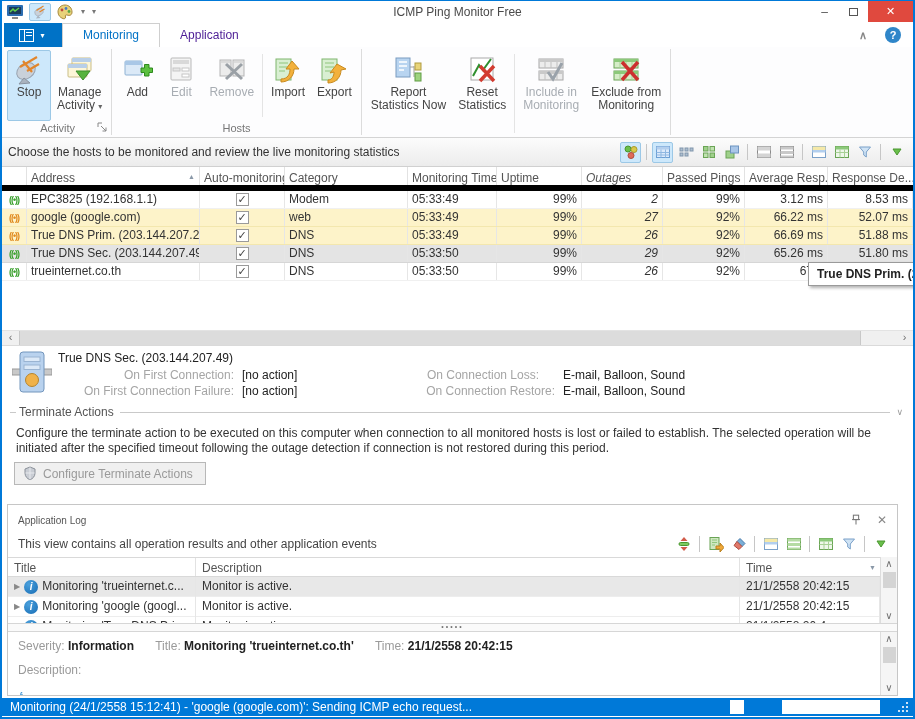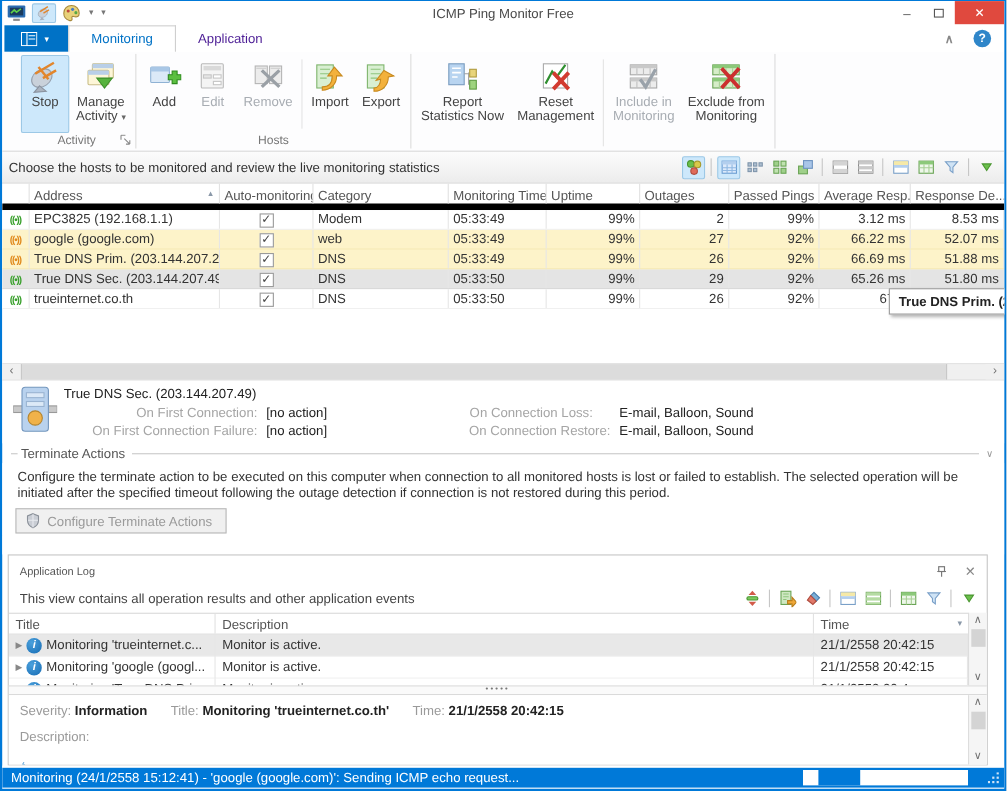--- a/index.html
+++ b/index.html
@@ -20,21 +20,21 @@
   .wb.close{width:45px;background:#e0493e;color:#fff;font-size:11px;}
   
   .tabrow{height:25px;display:flex;align-items:flex-end;background:#fff;}
   .appbtn{width:58px;height:24px;background:#0072c6;display:flex;align-items:center;justify-content:center;gap:4px;margin-left:2px;color:#fff;}
   .tab{padding:4px 20px 5px;color:#4c1d95;}
   .tab.active{color:#0072c6;border:1px solid #cfcfcf;border-bottom:0;background:#fff;}
   .tabright{margin-left:auto;display:flex;align-items:center;gap:18px;padding:0 12px 4px 0;}
   .chev{color:#888;font-size:11px;font-weight:bold;}
   .helpbtn{width:16px;height:16px;border-radius:50%;background:#2f86c9;color:#fff;font-weight:bold;text-align:center;line-height:16px;font-size:11px;}
   
-  .ribbon{height:91px;border-bottom:1px solid #d4d4d4;display:flex;background:#fdfdfe;padding-left:14px;}
+  .ribbon{height:91px;border-bottom:1px solid #d4d4d4;display:flex;background:#fdfdfe;padding-left:2px;}
   .rgroup{display:flex;flex-direction:column;}
   .rbtns{flex:1;display:flex;align-items:stretch;padding:3px 3px 0;}
   .gsep{width:1px;background:#dcdcdc;margin:2px 0;}
   .rsep{width:1px;background:#e4e4e4;margin:4px 2px;}
   .rlabel{height:16px;text-align:center;color:#777;font-size:11px;line-height:14px;position:relative;}
   .rbtn{display:flex;flex-direction:column;align-items:center;justify-content:flex-start;padding:4px 6px 0;border-radius:2px;}
   .rbtn .icon32{width:32px;height:32px;}
   .rbtn .bl{font-size:12px;color:#444;line-height:13px;text-align:center;white-space:nowrap;}
   .rbtn.hl{background:#cde8fb;border:1px solid #9cc8e6;padding:3px 5px 0;}
   .rbtn.dis .bl{color:#a8adb3;}
@@ -46,21 +46,21 @@
   .capicons{margin-left:auto;display:flex;align-items:center;gap:2px;}
   .ci{width:21px;height:21px;display:flex;align-items:center;justify-content:center;border-radius:2px;}
   .ci.hl{background:#cde8fb;border:1px solid #9cc8e6;}
   .csep{width:1px;height:16px;background:#c6c6c6;margin:0 3px;}
   
   .htable{height:114px;background:#fff;}
   .hhead{display:flex;height:24px;border-bottom:6px solid #000000;color:#555;}
   .hh{padding:4px 4px 0;border-right:1px solid #e2e2e2;overflow:hidden;white-space:nowrap;position:relative;}
   .sortmark{position:absolute;right:4px;top:6px;font-size:7px;color:#8a98a8;}
   .c0{width:25px;}.c1{width:173px;}.c2{width:85px;}.c3{width:123px;}.c4{width:89px;}
-  .c5{width:85px;}.c6{width:81px;}.c7{width:82px;}.c8{width:83px;}.c9{width:85px;border-right:0;}
+  .c5{width:85px;}.c6{width:81px;font-style:italic;}.c7{width:82px;}.c8{width:83px;}.c9{width:85px;border-right:0;}
   .hr{display:flex;height:18px;line-height:17px;border-bottom:1px solid #f0f0f0;background:#fff;}
   .hr.yellow{background:#fdf3c9;border-bottom-color:#f3e7ae;}
   .hr.sel{background:#e4e4e4;border-bottom-color:#d6d6d6;}
   .hc{padding:0 4px;border-right:1px solid #e6e6e6;overflow:hidden;white-space:nowrap;}
   .hc.num{text-align:right;}
   .hc.ctr{text-align:center;padding:0;}
   .sig{font-weight:bold;font-size:9px;letter-spacing:-1px;}
   .sig.g{color:#3aa02d;}
   .sig.o{color:#e08a1e;}
   .cb{display:inline-block;width:13px;height:13px;border:1px solid #9a9a9a;background:#fff;font-size:11px;line-height:11px;text-align:center;color:#444;margin-top:2px;}
@@ -309,21 +309,21 @@
         </div>
         <div class="rbtn">
           <span class="icon32">
             <svg width="32" height="32" viewBox="0 0 32 32">
                 <rect x="5" y="4" width="22" height="22" fill="#fff" stroke="#aaa"></rect>
                 <path d="M7 22 L13 11 L17 16 L25 5" stroke="#2f8f2f" stroke-width="2" fill="none"></path>
                 <path d="M14 12 L28 27 M28 12 L14 27" stroke="#d23b30" stroke-width="3.5" fill="none"></path>
               </svg>
           </span>
           <span class="bl">Reset</span>
-          <span class="bl">Management</span>
+          <span class="bl">Statistics</span>
         </div>
         <div class="rsep"></div>
         <div class="rbtn dis">
           <span class="icon32">
             <svg width="32" height="32" viewBox="0 0 32 32">
                 <rect x="4" y="5" width="24" height="9" fill="#ececec" stroke="#a8a8a8"></rect>
                 <rect x="4" y="5" width="24" height="3" fill="#c9c9c9"></rect>
                 <path d="M10 8 v6 M16 8 v6 M22 8 v6" stroke="#c0c0c0"></path>
                 <rect x="4" y="17" width="24" height="9" fill="#ececec" stroke="#a8a8a8"></rect>
                 <rect x="4" y="17" width="24" height="3" fill="#c9c9c9"></rect>

